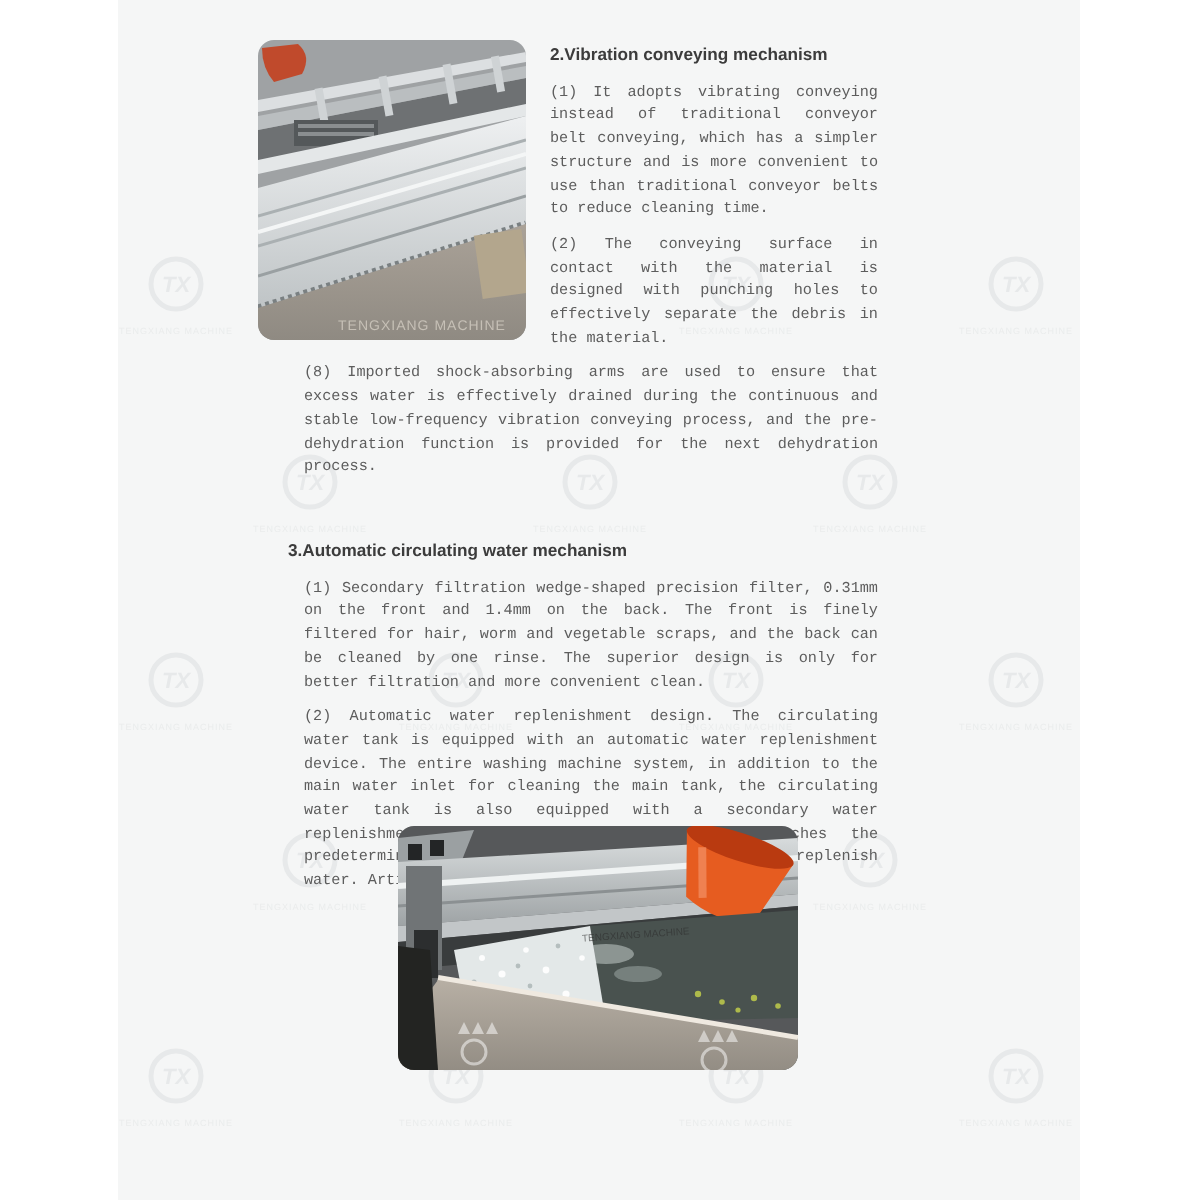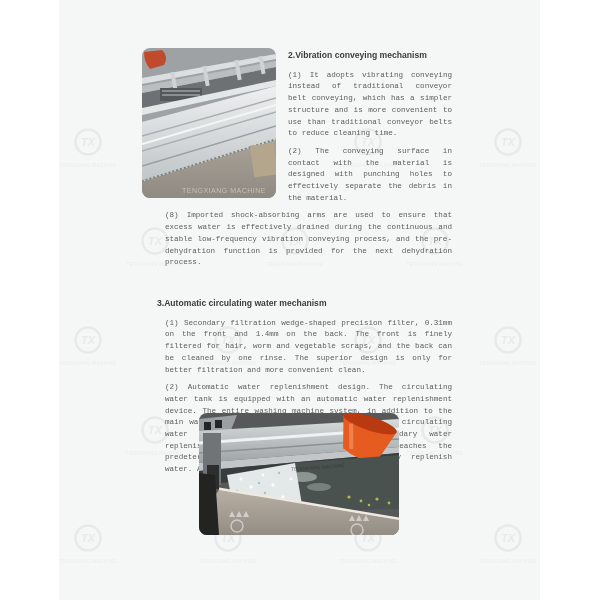--- a/index.html
+++ b/index.html
@@ -10,22 +10,22 @@
   }
   .card {
     position:absolute; left:59px; top:0; width:481px; height:600px;
     background:#f5f6f6;
   }
   
   .wm { position:absolute; width:64px; height:44px; pointer-events:none;text-align:center; }
 
   
   .sec {
-    position:absolute; left:157px; width:295px;
-    color:#5d5d5d; font-size:7.6px; line-height:11.7px;margin-top:28px;
+    position:absolute; left:144px; width:295px;
+    color:#5d5d5d; font-size:7.6px; line-height:11.7px;
   }
   #sec2 { top:20px; }
   #sec3 { top:268px; }
   .sec h3 {
     font-size:8.6px; font-weight:bold; color:#3c3c3c;
     margin:2px 0 8px 0; padding:0;
   }
   .sec p { margin:0 0 6px 0; padding-left:8px; text-align:justify;font-family:Liberation Mono, monospace; }
 
   

